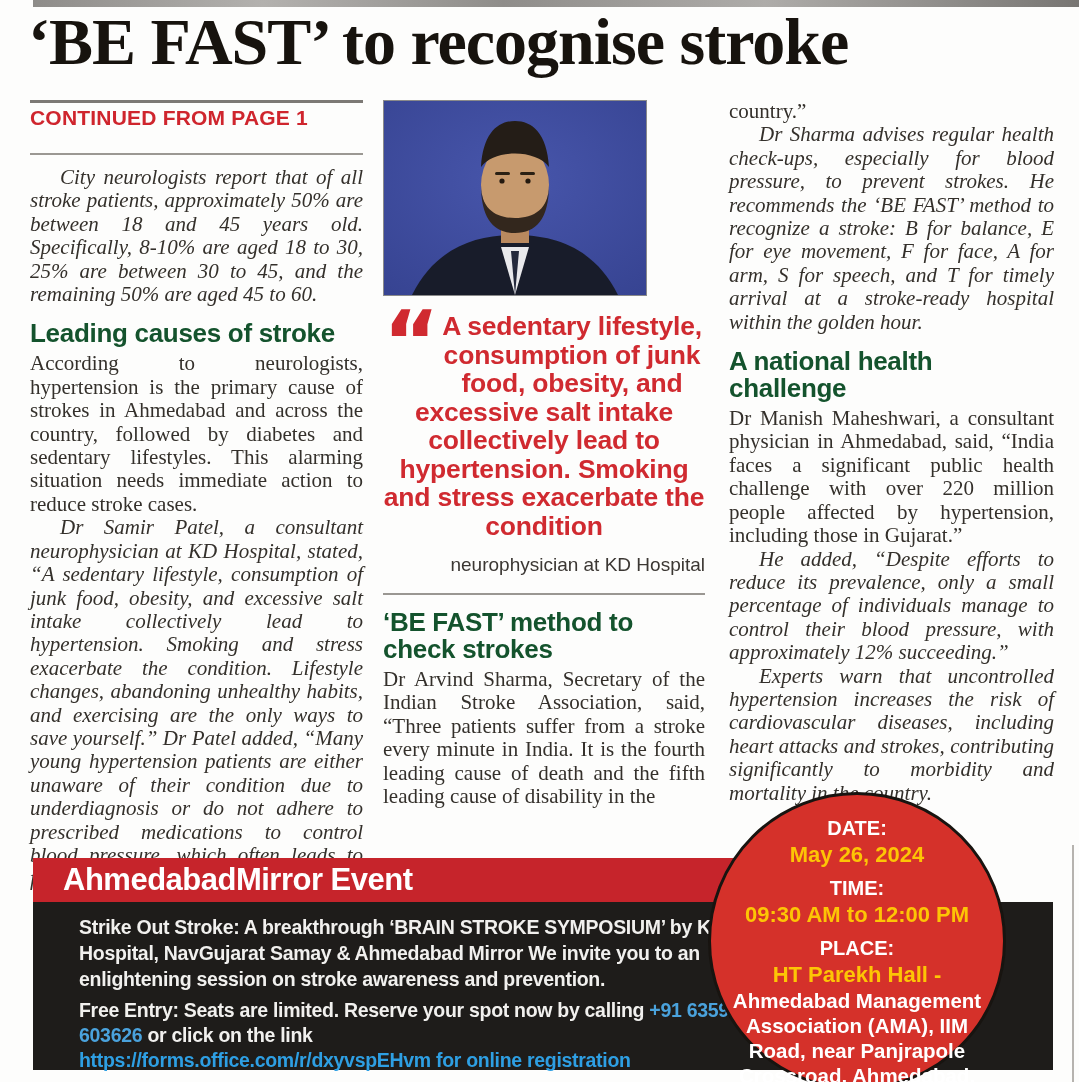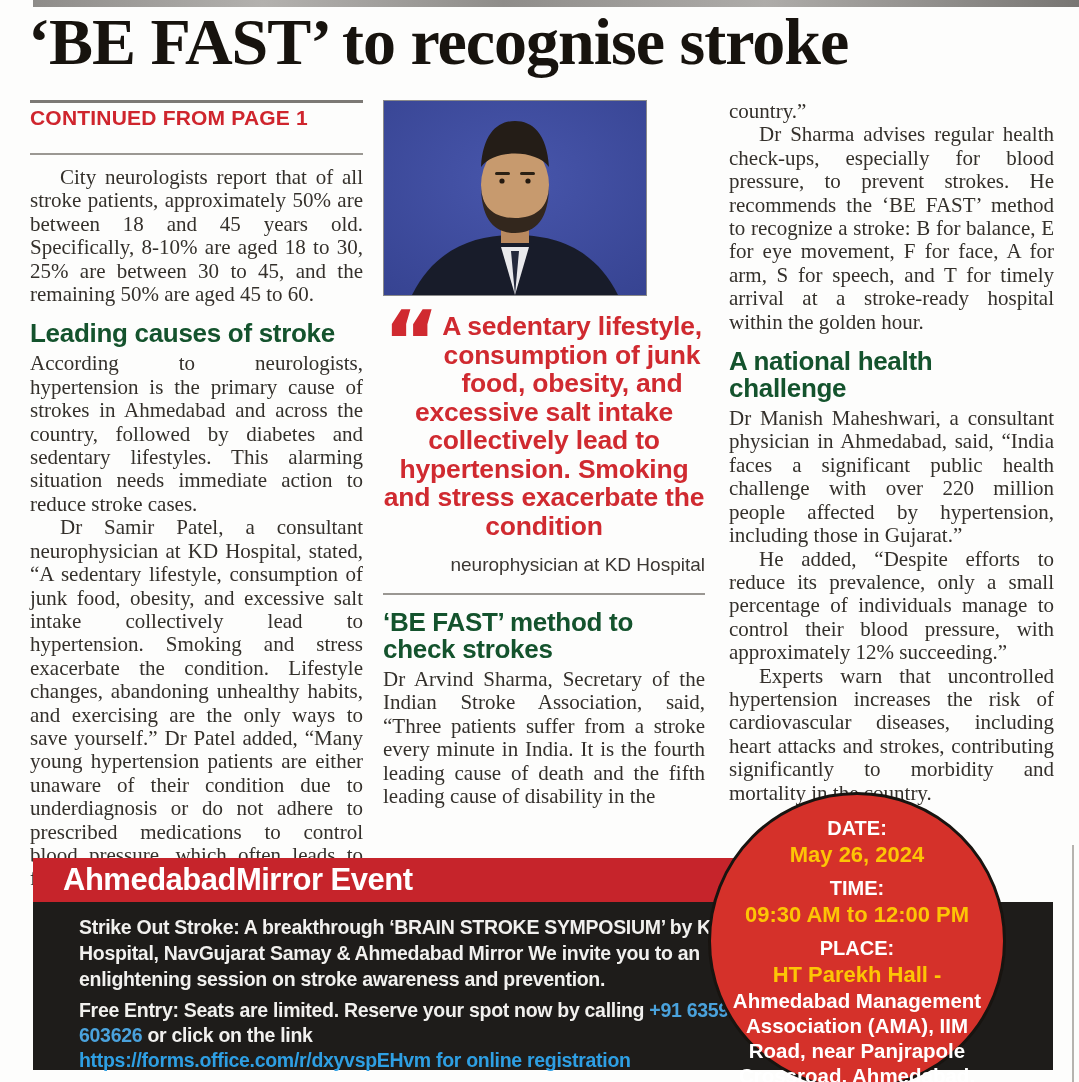--- a/index.html
+++ b/index.html
@@ -32,21 +32,21 @@
     padding:3px 0 23px;
     font-family:"Liberation Sans", sans-serif; font-weight:700;
     font-size:21px; letter-spacing:0.2px; color:#cf252d;
   }
 
   p.body {
     margin:0; font-size:21px; line-height:23.4px; color:#34302b;
     text-align:justify;
   }
   p.body.first { margin-top:11px; }
-  p.body.indent { text-indent:30px; }
+  p.body.indent { text-indent:30px;font-style:italic; }
 
   .sec-head {
     margin:14px 0 5px; font-family:"Liberation Sans", sans-serif;
     font-weight:700; font-size:26px; line-height:27px;
     letter-spacing:-0.3px; color:#14532d;
   }
 
   .photo {
     width:262px; height:194px; border:1px solid #8a8a8a; background:#3d4ba0;
     margin-bottom:16px;

